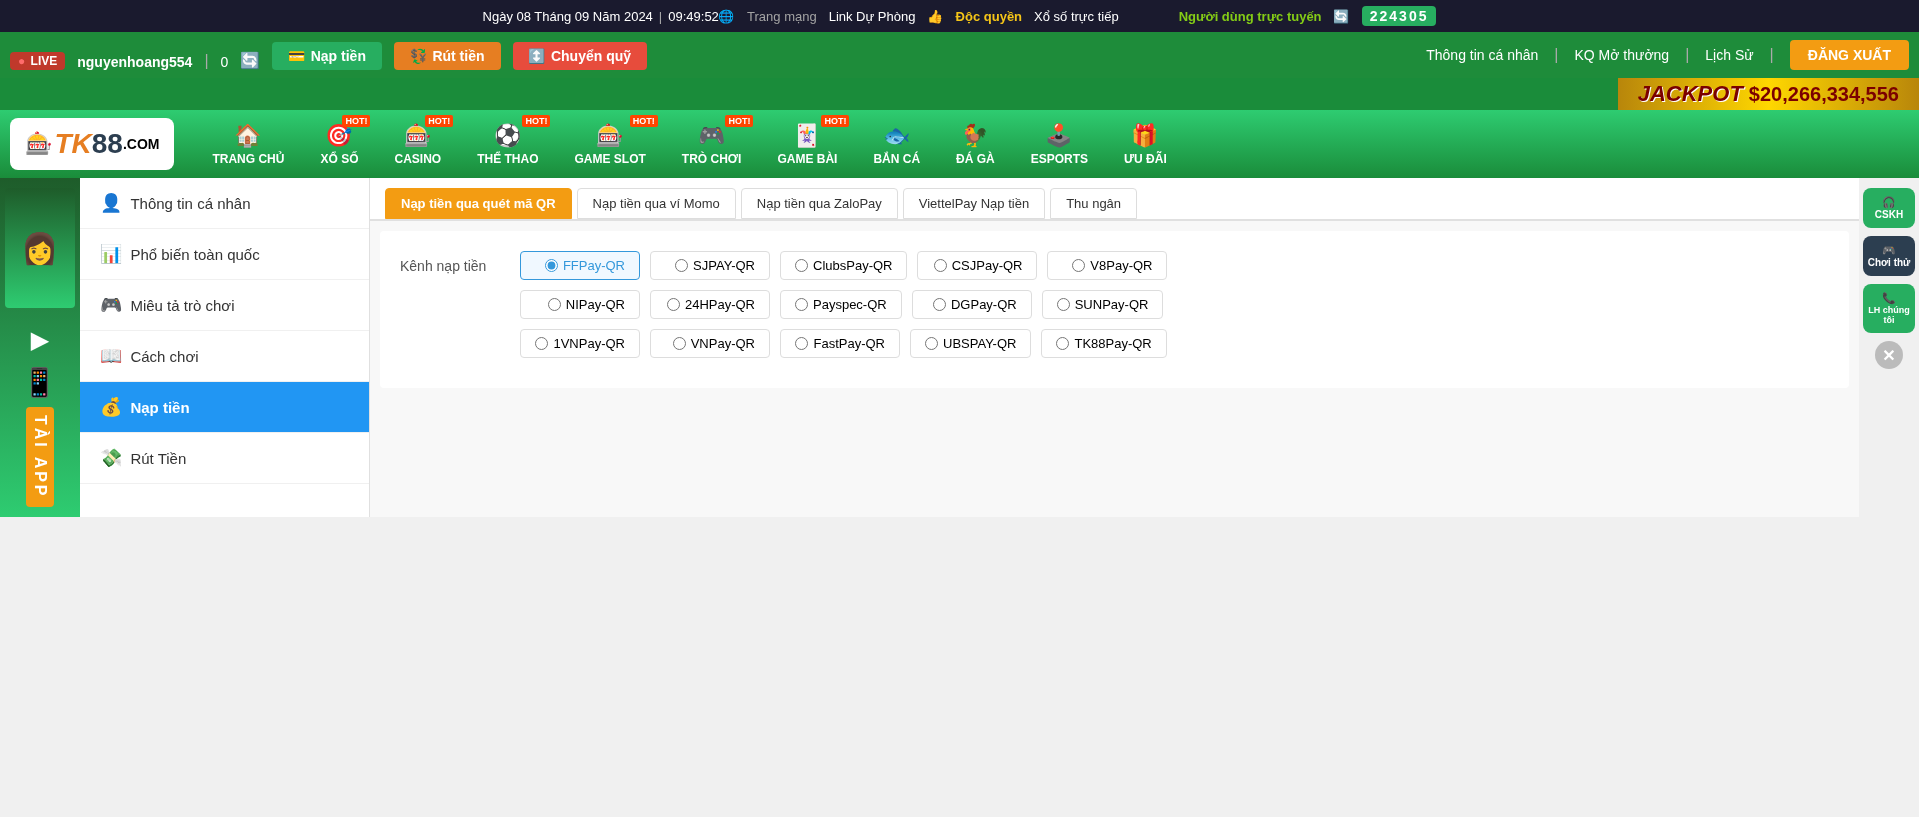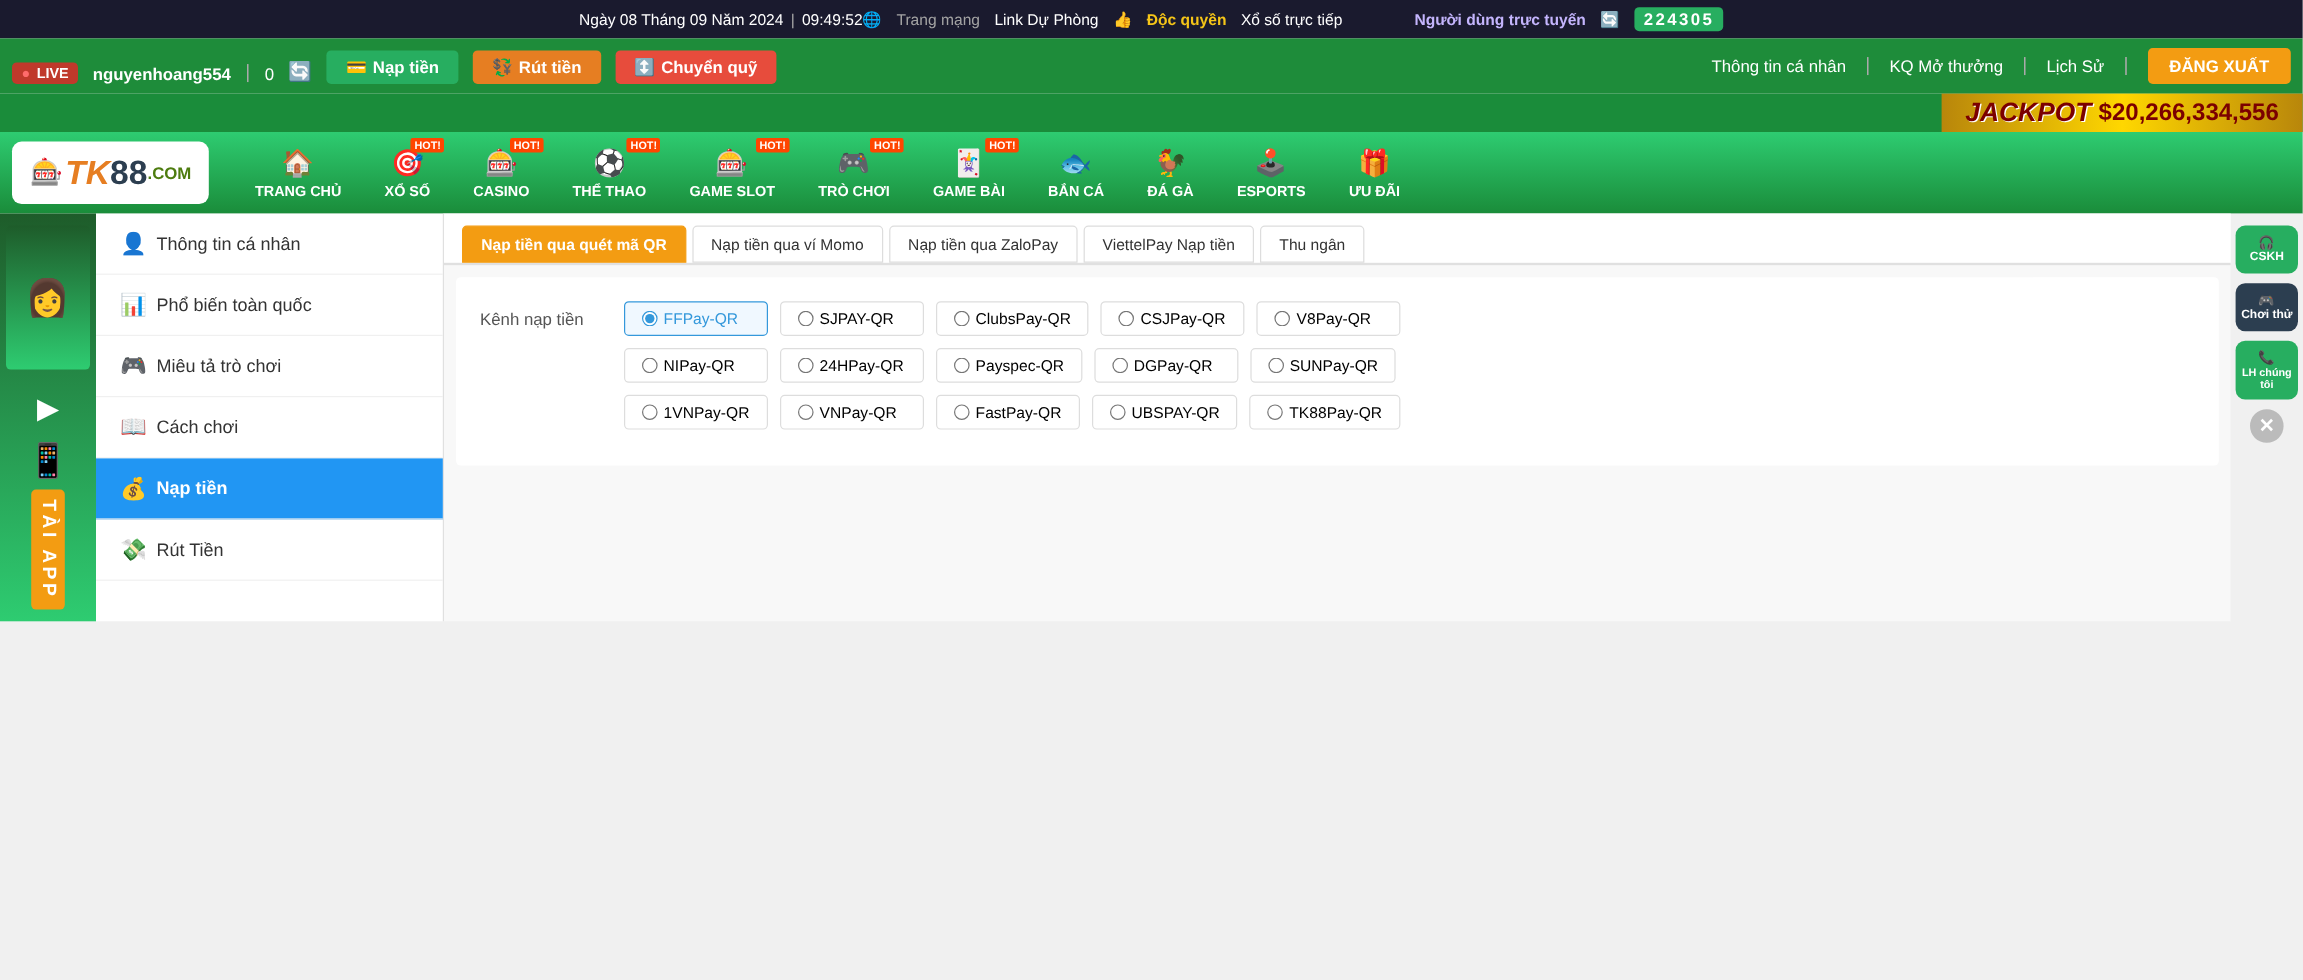--- a/index.html
+++ b/index.html
@@ -12,21 +12,21 @@
       font-size: 13px;
       padding: 6px 20px;
       display: flex;
       align-items: center;
       justify-content: center;
     }
     .top-bar-left { display: flex; align-items: center; gap: 6px; }
     .top-bar-right { display: flex; align-items: center; gap: 12px; }
     .top-bar-right .globe-icon { color: #f5c518; }
     .top-bar-right .doc-quyen { color: #f5c518; font-weight: bold; }
-    .top-bar-right .nguoi-dung { color: #c4b5fd; font-weight: bold; margin-left: 48px; }
+    .top-bar-right .nguoi-dung { color: #84cc16; font-weight: bold; margin-left: 48px; }
     .online-count {
       background: #27ae60;
       color: #fff;
       border-radius: 4px;
       padding: 2px 8px;
       font-weight: bold;
       letter-spacing: 2px;
       font-size: 14px;
     }
 
@@ -150,21 +150,21 @@
       color: #e67e22;
       font-style: italic;
     }
     .logo-88 {
       font-size: 28px;
       font-weight: 900;
       color: #2c3e50;
     }
     .logo-com {
       font-size: 14px;
-      color: #4d7c0f;
+      color: #000000;
       font-weight: bold;
     }
     .nav-items { display: flex; align-items: center; flex: 1; }
     .nav-item {
       display: flex;
       flex-direction: column;
       align-items: center;
       padding: 10px 18px;
       color: #fff;
       cursor: pointer;
@@ -313,20 +313,21 @@
     .radio-option {
       display: flex;
       align-items: center;
       gap: 5px;
       border: 1px solid #ddd;
       border-radius: 4px;
       padding: 6px 14px;
       cursor: pointer;
       font-size: 13px;
       min-width: 120px;
+      justify-content: flex-end;
     }
     .radio-option.selected {
       border-color: #3498db;
       background: #f0f8ff;
       color: #3498db;
     }
     .radio-option input[type="radio"] { accent-color: #3498db; }
 
     .so-tien-row {
       display: flex;

